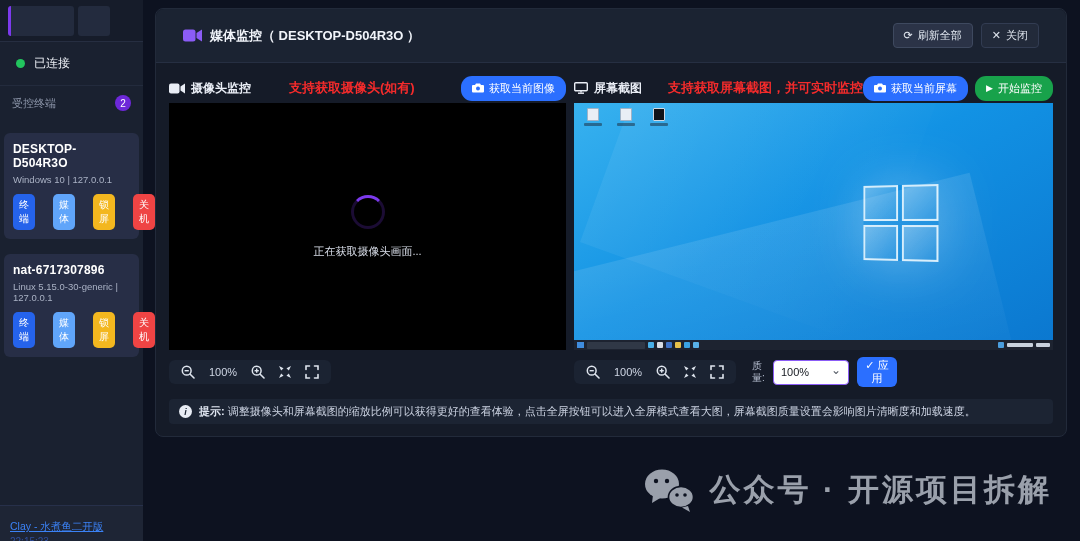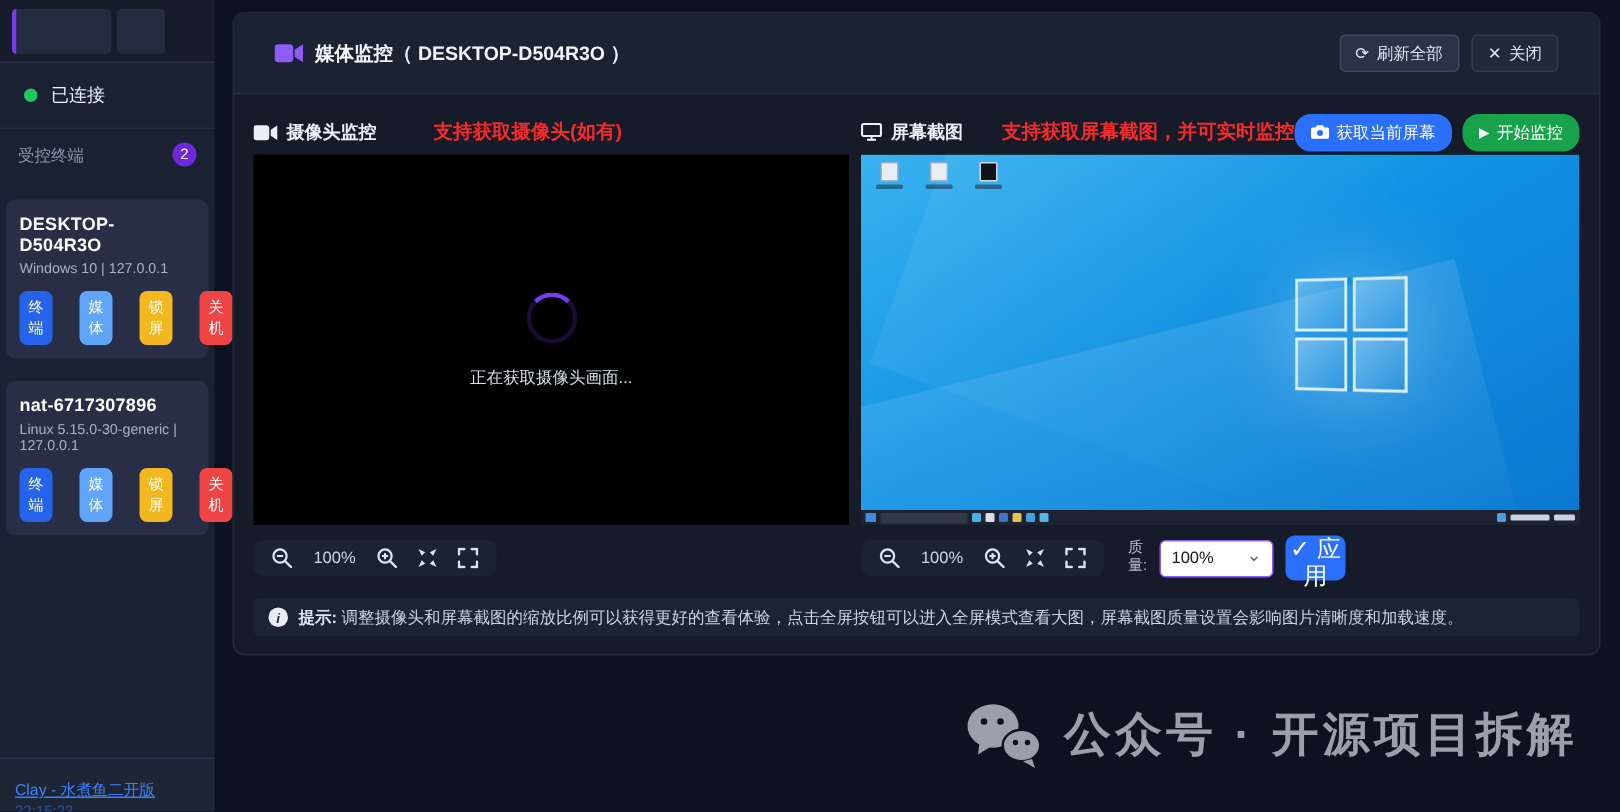--- a/index.html
+++ b/index.html
@@ -55,21 +55,21 @@
   .spinner { width:34px; height:34px; border-radius:50%; border:3px solid rgba(124,58,237,.22); border-top-color:#7c3aed; }
   .loading-text { margin-top:15px; font-size:11px; color:#d9dee9; }
   .tool-row { margin-top:7px; display:flex; align-items:center; height:30px; }
   .tool-pill { display:inline-flex; align-items:center; gap:13px; background:#1b2332; border-radius:6px; padding:5px 12px; height:24px; }
   .tool-pill svg { display:block; cursor:pointer; }
   .zoom-val { font-size:11px; color:#cfd6e4; min-width:30px; text-align:center; }
   .quality-label { margin-left:16px; width:15px; font-size:10px; line-height:1.25; color:#b7bfd1; }
   .quality-select { margin-left:6px; width:76px; height:25px; background:#ffffff; border:1px solid #8b5cf6; border-radius:4px; display:flex; align-items:center; justify-content:space-between; padding:0 7px; cursor:pointer; }
   .quality-select .qv { font-size:11px; color:#14181f; }
   .quality-select .chev { font-size:12px; color:#555b66; line-height:0; margin-top:-4px; }
-  .apply-btn { margin-left:8px; width:40px; height:30px; background:#2b6fff; border:none; border-radius:6px; color:#fff; font-size:16px; line-height:1.15; cursor:pointer; font-family:inherit; padding:1px 3px; }
+  .apply-btn { margin-left:8px; width:40px; height:30px; background:#2b6fff; border:none; border-radius:6px; color:#fff; font-size:11px; line-height:1.15; cursor:pointer; font-family:inherit; padding:1px 3px; }
   .tip-bar { margin-top:12px; background:#1c2433; border-radius:4px; padding:5px 10px; display:flex; align-items:center; gap:7px; }
   .info-ic { width:13px; height:13px; border-radius:50%; background:#e8ecf4; color:#1c2433; font-size:9px; font-weight:bold; display:flex; align-items:center; justify-content:center; flex:none; font-style:italic; }
   .tip-text { font-size:11px; color:#ccd3e2; white-space:nowrap; overflow:hidden; }
   .tip-text b { color:#dfe5f0; font-weight:bold; }
   
   .desk { position:absolute; inset:0; background:linear-gradient(150deg,#38b2ef 0%,#1292e4 45%,#0b77cf 100%); }
   .desk .beam1 { position:absolute; left:-30%; top:55%; width:120%; height:90%; background:linear-gradient(rgba(255,255,255,.10),rgba(255,255,255,0)); transform:rotate(-14deg); }
   .desk .beam2 { position:absolute; left:10%; top:-40%; width:60%; height:120%; background:linear-gradient(100deg,rgba(255,255,255,.07),rgba(255,255,255,0)); transform:rotate(20deg); }
   .winlogo { position:absolute; left:60%; top:33%; width:78px; height:76px; display:grid; grid-template-columns:1fr 1fr; grid-template-rows:1fr 1fr; gap:4px; transform:perspective(420px) rotateY(-16deg); box-shadow:0 0 55px rgba(255,255,255,.30); }
   .winlogo div { background:linear-gradient(135deg,rgba(255,255,255,.34),rgba(255,255,255,.06)); border:2px solid rgba(240,250,255,.85); }
@@ -162,20 +162,27 @@
       <div class="col-left">
         <div class="sec-head">
           <div class="sec-title">
             <svg width="16" height="11" viewBox="0 0 16 11">
               <rect x="0" y="0.5" width="10.5" height="10" rx="2" fill="#eaeef6"></rect>
               <polygon points="11.5,3.5 16,0.5 16,10.5 11.5,7.5" fill="#eaeef6"></polygon>
             </svg>
             <span>摄像头监控</span>
           </div>
           <span class="annot">支持获取摄像头(如有)</span>
+          <button class="pill-btn pill-blue">
+            <svg width="12" height="10" viewBox="0 0 12 10">
+              <path d="M1 2.5h2l1-1.5h4l1 1.5h2a1 1 0 0 1 1 1V9a1 1 0 0 1-1 1H1a1 1 0 0 1-1-1V3.5a1 1 0 0 1 1-1z" fill="#fff" transform="translate(0,-0.5)"></path>
+              <circle cx="6" cy="5.6" r="2" fill="#2b6fff"></circle>
+            </svg>
+            <span>获取当前图像</span>
+          </button>
         </div>
 
         <div class="view-panel">
           <div class="spinner"></div>
           <div class="loading-text">正在获取摄像头画面...</div>
         </div>
 
         <div class="tool-row">
           <div class="tool-pill">
             <svg class="mag" width="14" height="14" viewBox="0 0 14 14">

